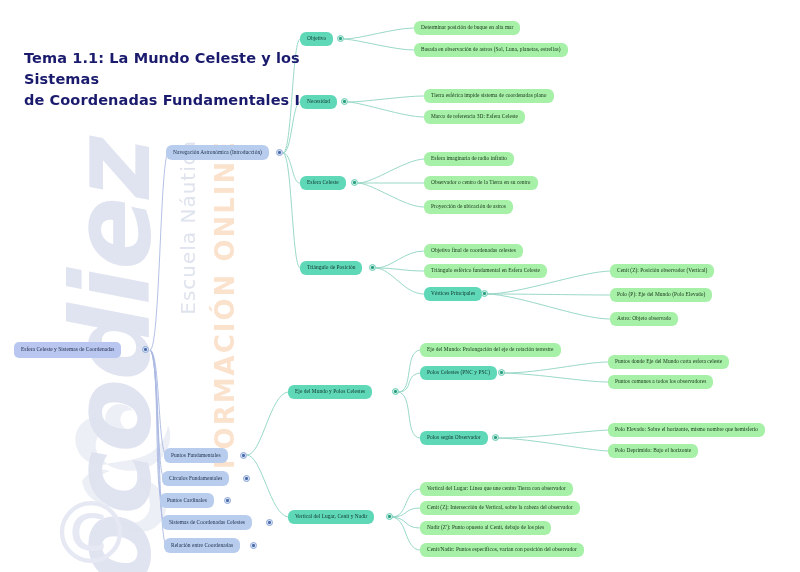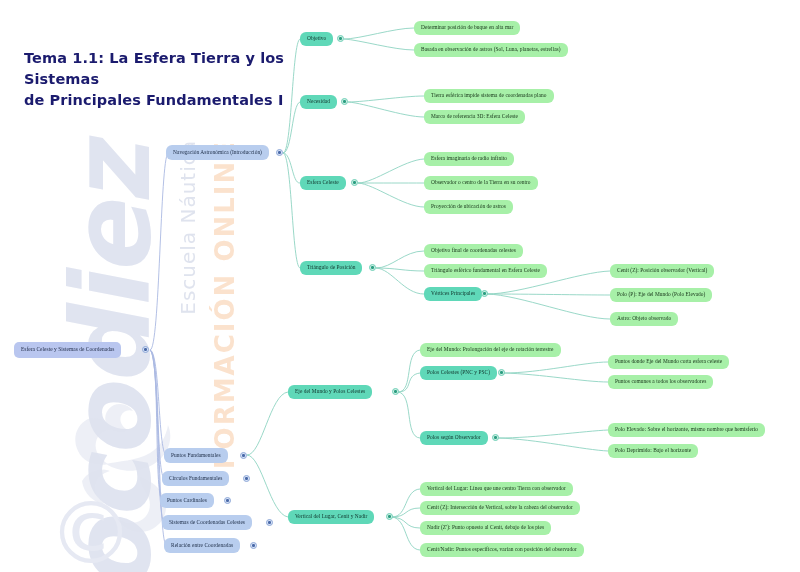--- a/index.html
+++ b/index.html
@@ -163,22 +163,22 @@
         <path d="M44 20 C36 24 33 33 37 40 C41 47 51 49 58 45 C52 42 49 36 51 31 C53 26 58 24 63 26 C60 21 52 17 44 20 Z"></path>
         <circle cx="47" cy="33" r="3.2"></circle>
         <path d="M36 79 C50 88 70 88 84 79 C98 70 104 54 98 40 C96 52 90 62 80 68 C66 76 48 76 36 79 Z"></path>
         <path d="M70 92 C84 96 96 108 96 122 C96 136 84 147 70 147 C60 147 51 141 47 133 C54 139 65 140 73 134 C81 128 82 116 76 108 C73 104 70 98 70 92 Z"></path>
         <path d="M12 96 C18 86 30 82 40 86 C32 88 26 94 25 101 C24 109 29 116 37 118 C26 120 14 110 12 96 Z"></path>
       </g>
     </svg>
   </div>
 
   <div id="title">
-    <div>Tema 1.1: La Esfera Tierra y los Sistemas</div>
-    <div>de Principales Fundamentales I</div>
+    <div>Tema 1.1: La Mundo Celeste y los Sistemas</div>
+    <div>de Coordenadas Fundamentales I</div>
   </div>
 
   <svg id="edges" width="800" height="572">
     <g fill="none" stroke-width="0.9">
 
       <g stroke="#aab9e2">
         <path d="M150 350 C160 350 160 160 168 153"></path>
         <path d="M150 350 C160 352 158 450 166 455"></path>
         <path d="M150 350 C160 353 156 472 164 478"></path>
         <path d="M150 350 C160 354 154 494 162 500"></path>

